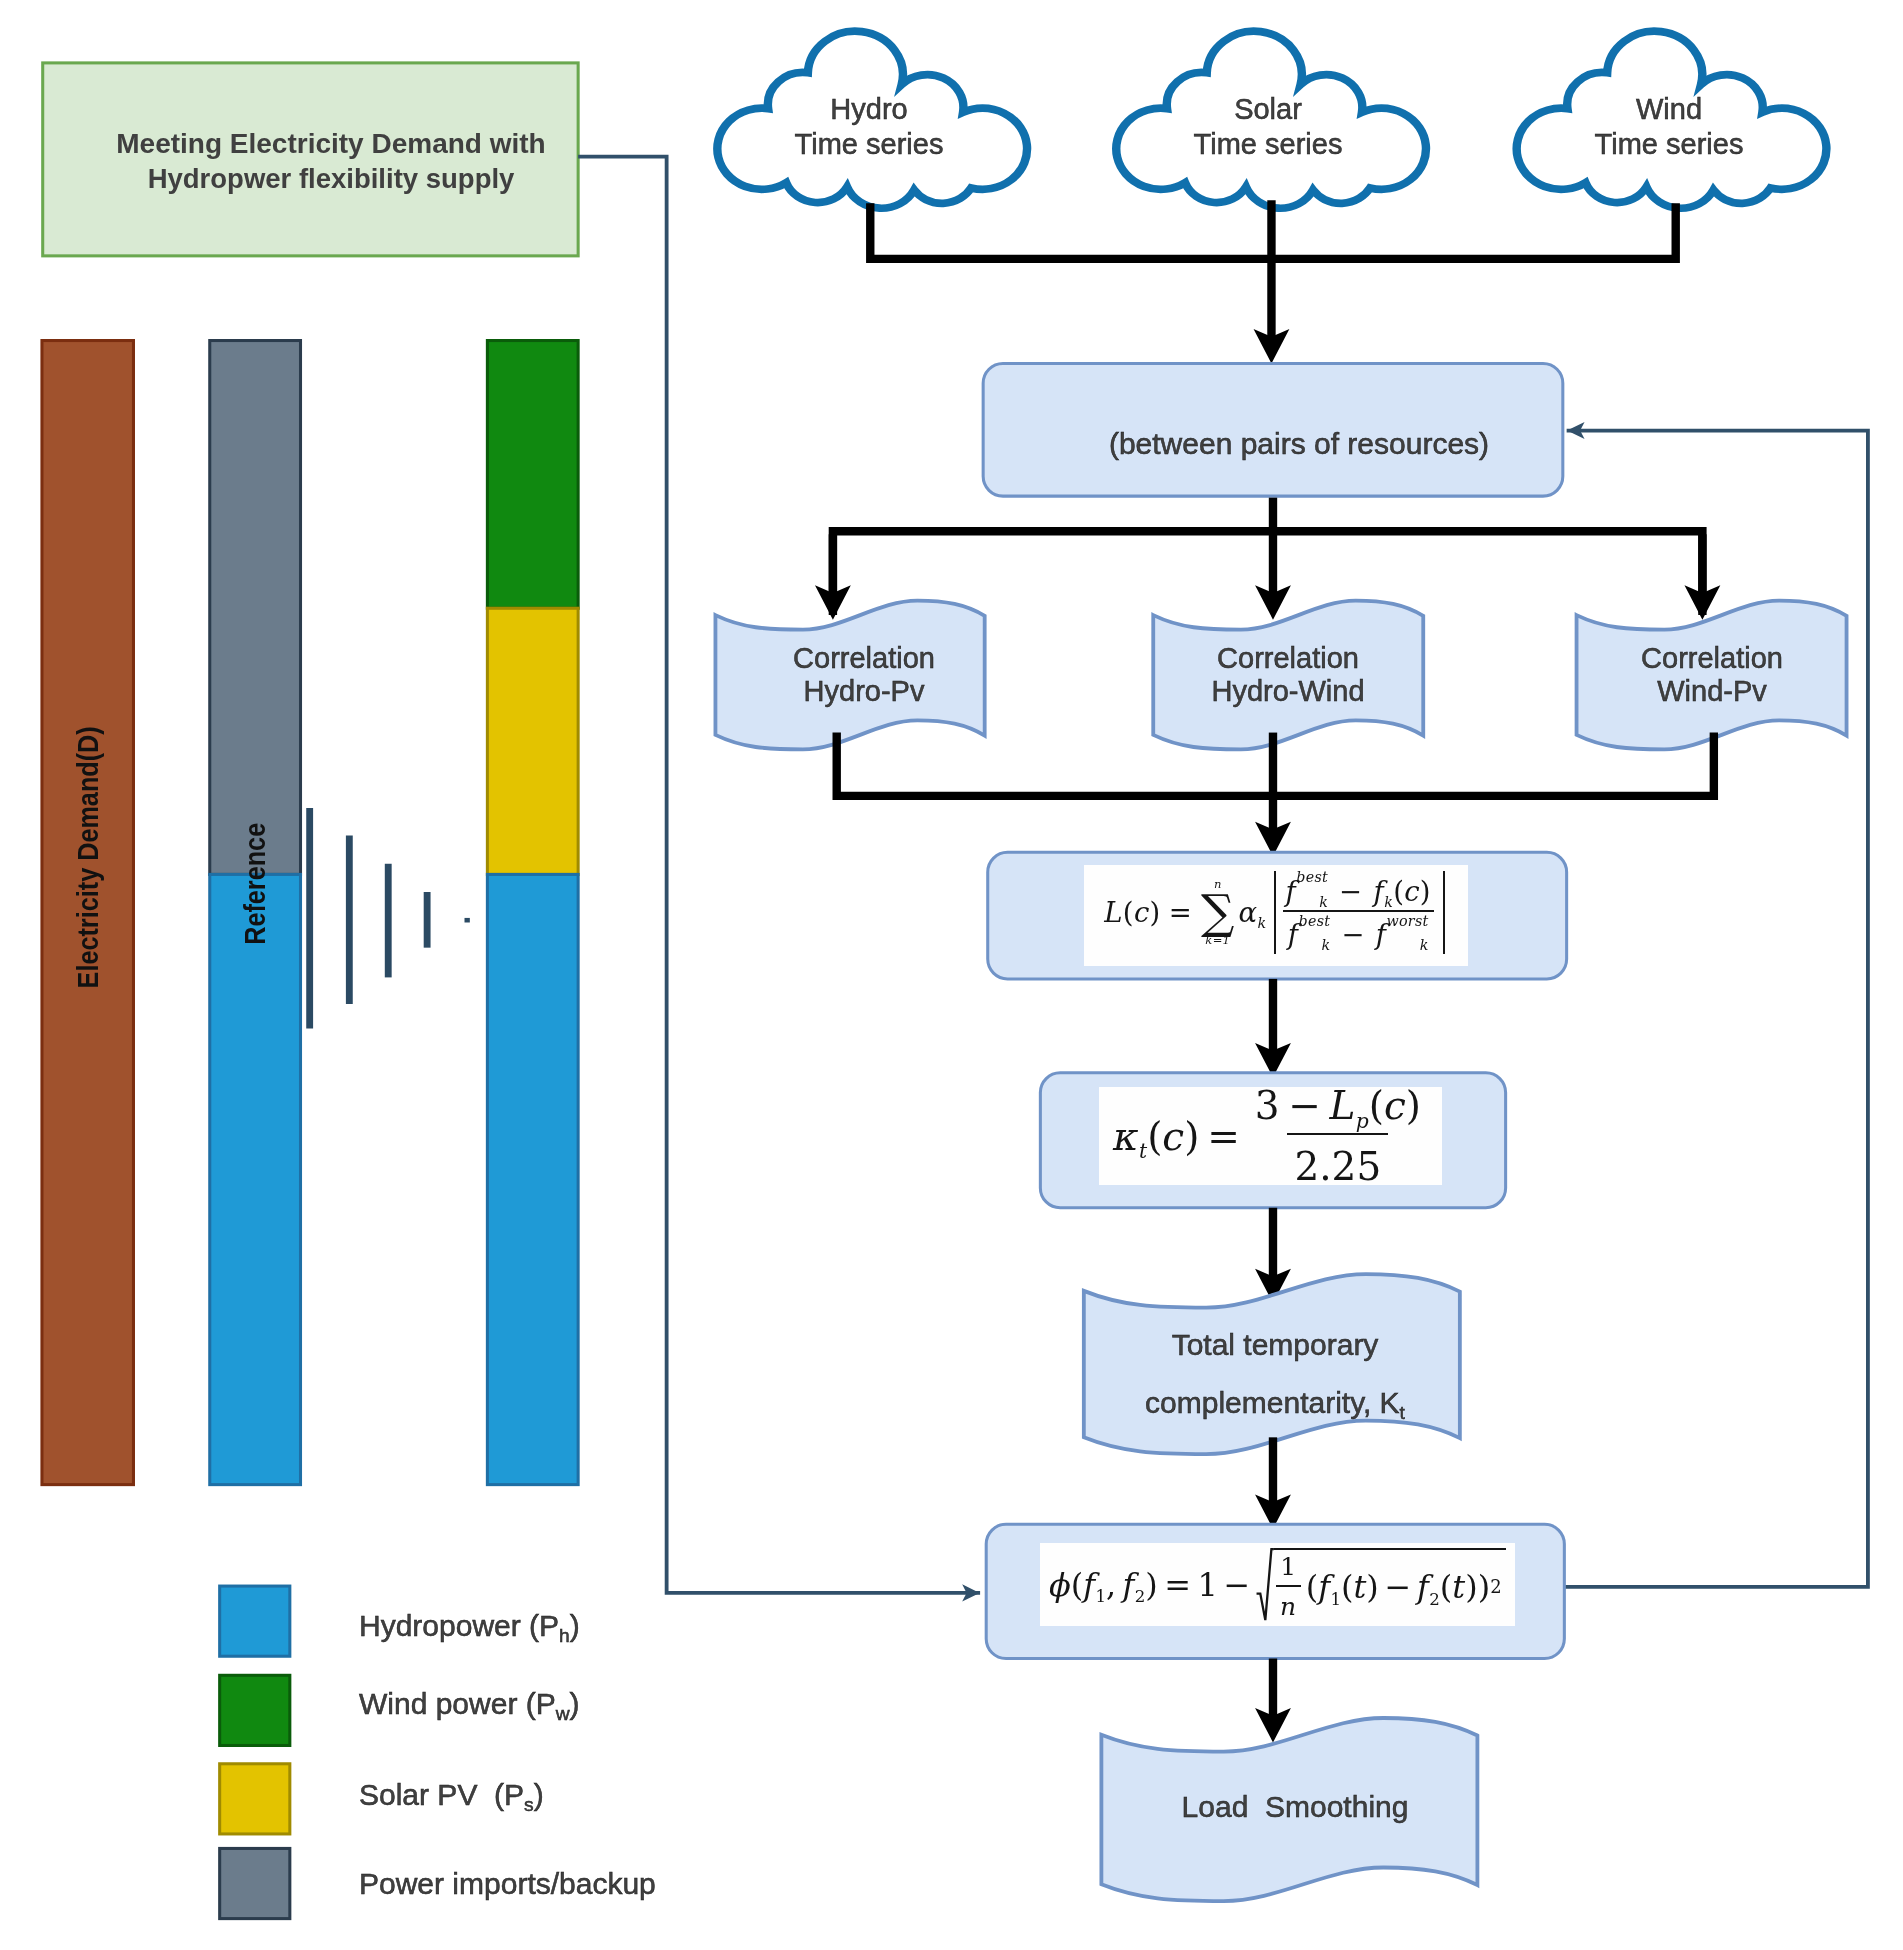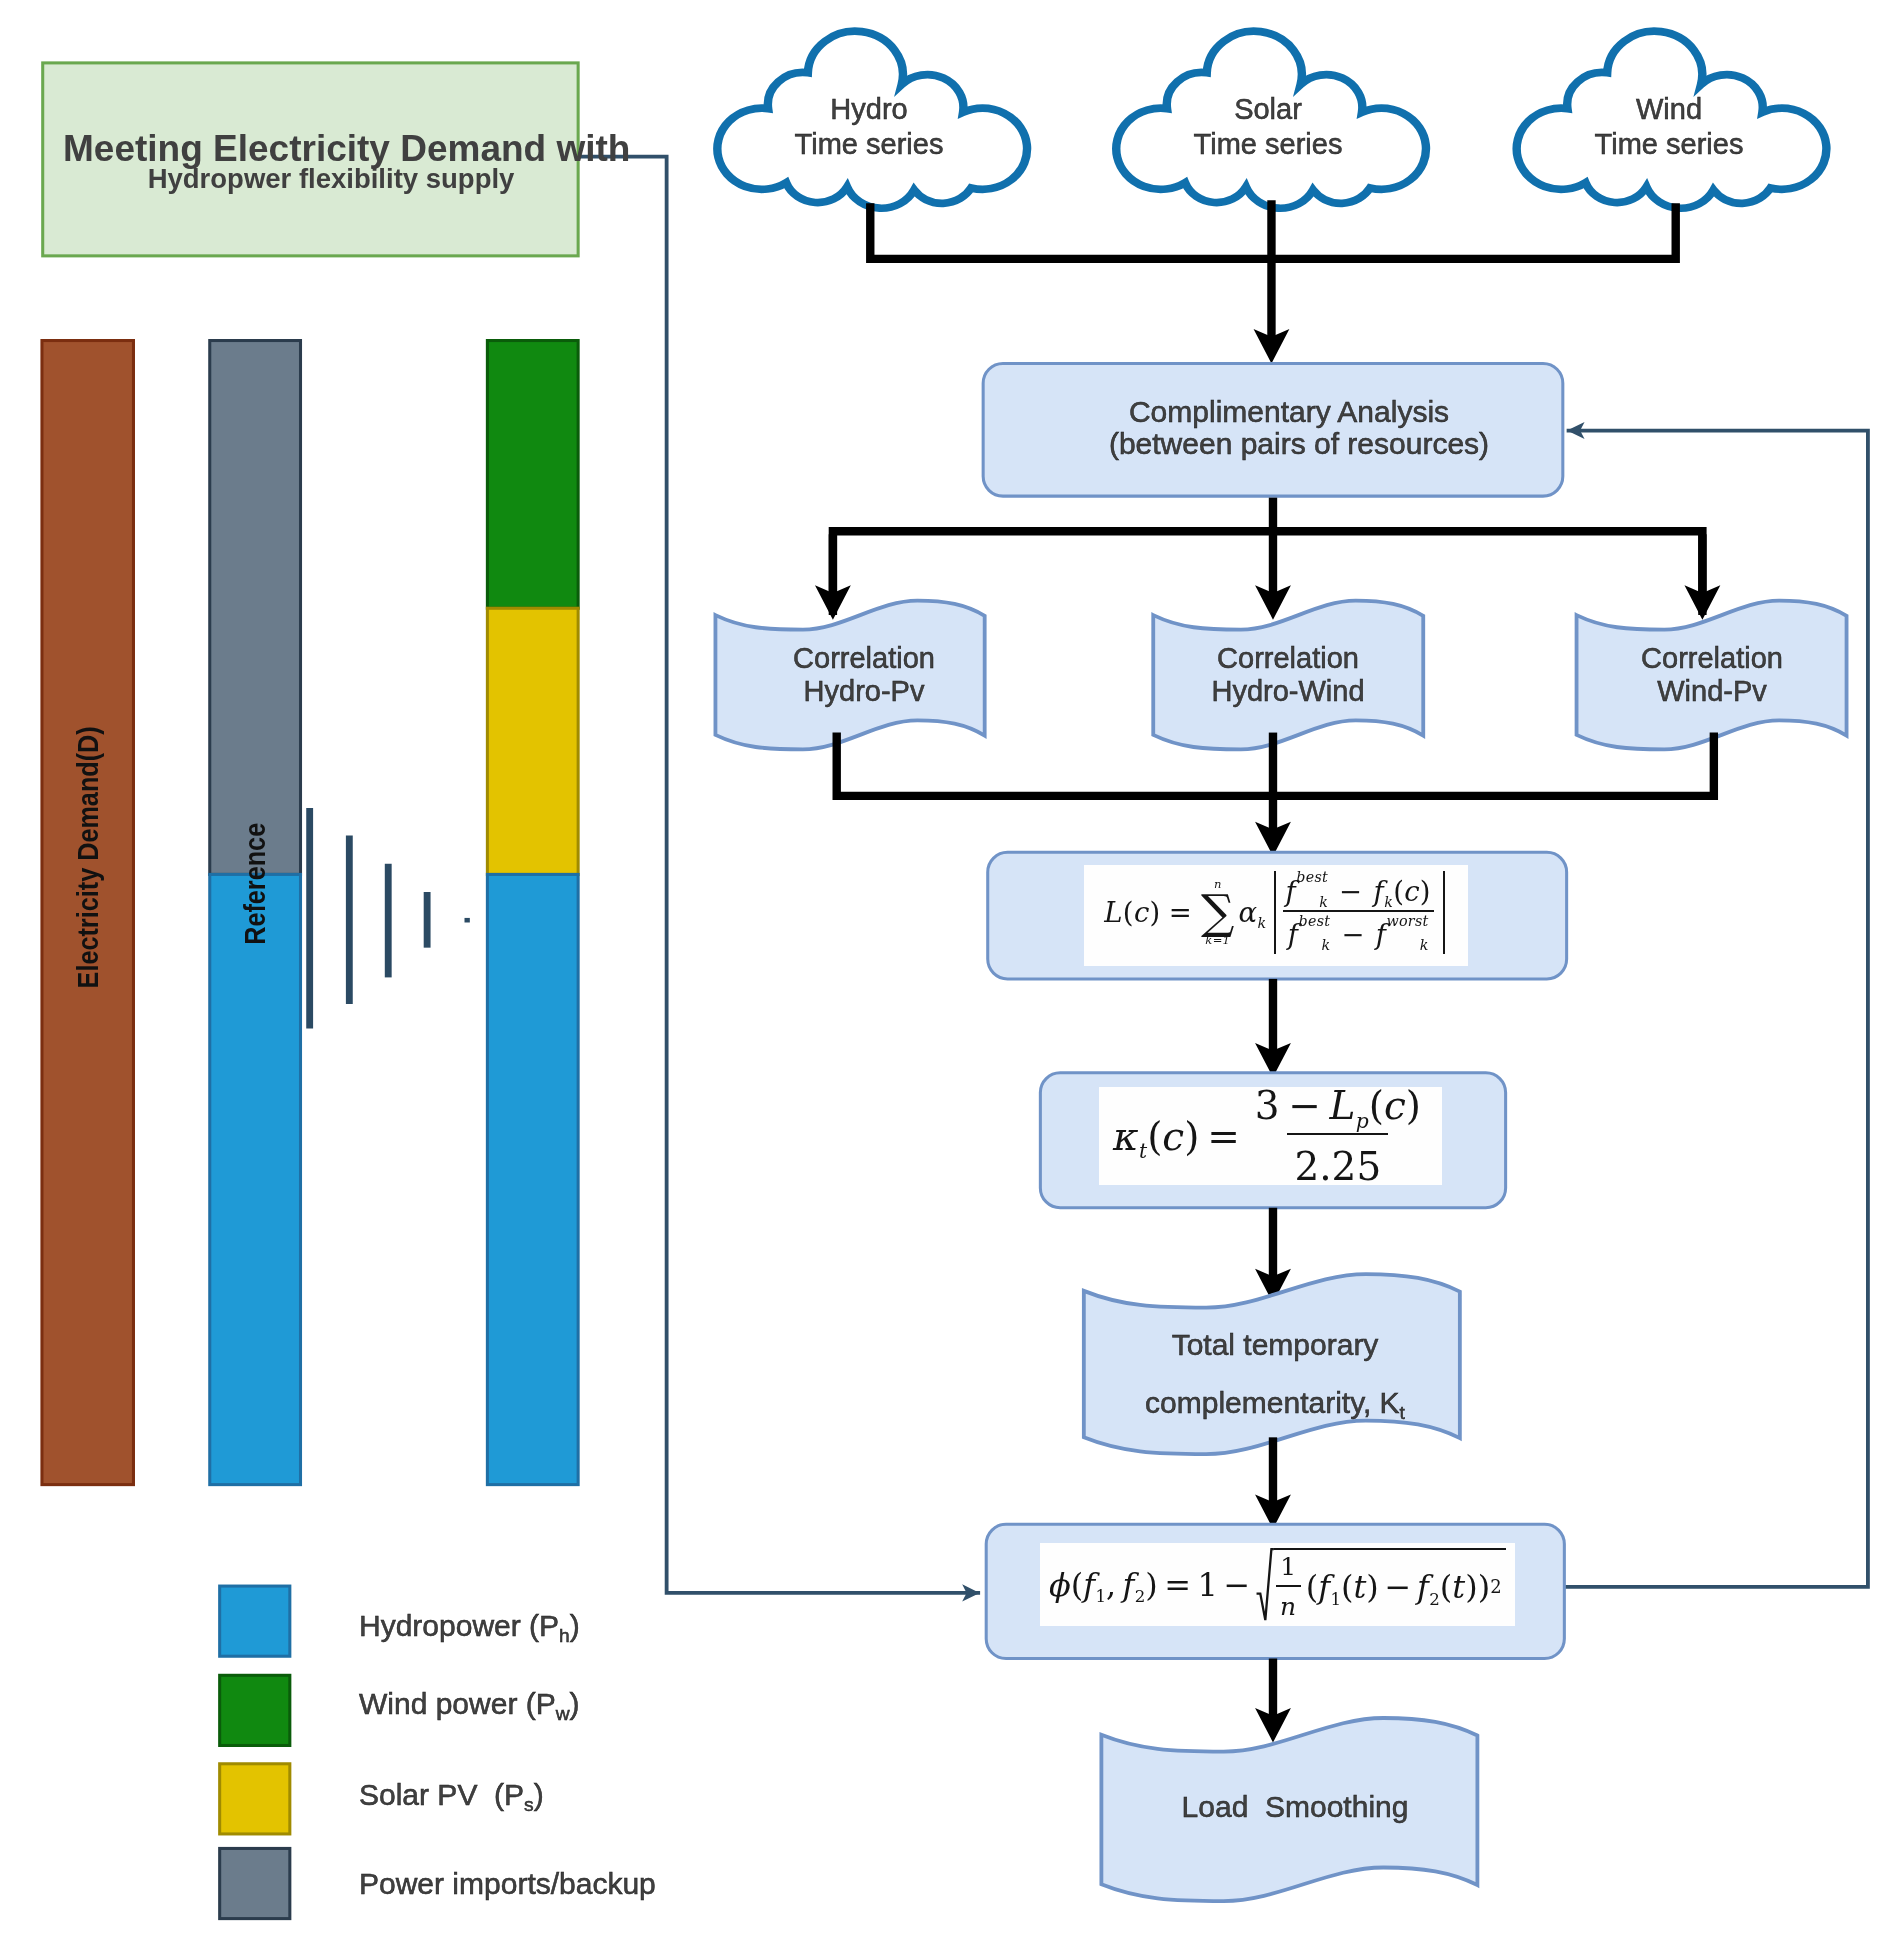--- a/index.html
+++ b/index.html
@@ -150,21 +150,21 @@
   <path fill="#000" stroke="none" d="M1645.5,1959.0 L1669.0,2004.0 L1692.5,1959.0 L1669.0,1968.9 Z"></path>
 
   <rect x="1293" y="1998" width="758" height="176" rx="26" ry="26" fill="#d6e4f7" stroke="#7093c7" stroke-width="4"></rect>
   <path stroke="#000" stroke-width="11" fill="none" d="M1669,2174 L1669,2251"></path>
   <path fill="#000" stroke="none" d="M1645.5,2239.0 L1669.0,2284.0 L1692.5,2239.0 L1669.0,2248.9 Z"></path>
 
   <path fill="#d6e4f7" stroke="#7093c7" stroke-width="5" d="M 1444.0 2274.0 C 1493.3 2293.8 1537.7 2296.0 1604.2 2296.0 C 1675.7 2296.0 1742.3 2252.0 1813.8 2252.0 C 1865.5 2252.0 1902.5 2257.7 1937.0 2275.0 L 1937.0 2471.0 C 1902.5 2453.7 1865.5 2448.0 1813.8 2448.0 C 1742.3 2448.0 1675.7 2492.0 1604.2 2492.0 C 1537.7 2492.0 1493.3 2489.8 1444.0 2470.0 Z"></path>
 
 </svg>
 
-<div class="lbl" style="left:63px;top:130px;width:536px;font-size:37px;font-weight:bold;-webkit-text-stroke:0;">Meeting Electricity Demand with</div>
+<div class="lbl" style="left:63px;top:130px;width:536px;font-size:28px;font-weight:bold;-webkit-text-stroke:0;">Meeting Electricity Demand with</div>
 <div class="lbl" style="left:63px;top:165px;width:536px;font-size:27.5px;font-weight:bold;-webkit-text-stroke:0;">Hydropwer flexibility supply</div>
 
 <div class="vlabel" style="left:42px;top:728px;width:92px;height:259px;">
       <span>Electricity Demand(D)</span>
     </div>
 <div class="vlabel" style="left:210px;top:807px;width:91px;height:153px;">
       <span>Reference</span>
     </div>
 
 <div class="lbl f39" style="left:359px;top:1611px;text-align:left;"><span>Hydropower (P</span><span class="sub">h</span><span>)</span></div>
@@ -172,21 +172,20 @@
 <div class="lbl f39" style="left:359px;top:1780px;text-align:left;"><span>Solar PV  (P</span><span class="sub">s</span><span>)</span></div>
 <div class="lbl f39" style="left:359px;top:1869px;text-align:left;"><span>Power imports/backup</span></div>
 
 <div class="lbl f38" style="left:709px;top:95px;width:320px;">Hydro</div>
 <div class="lbl f38" style="left:709px;top:130px;width:320px;">Time series</div>
 <div class="lbl f38" style="left:1108px;top:95px;width:320px;">Solar</div>
 <div class="lbl f38" style="left:1108px;top:130px;width:320px;">Time series</div>
 <div class="lbl f38" style="left:1509px;top:95px;width:320px;">Wind</div>
 <div class="lbl f38" style="left:1509px;top:130px;width:320px;">Time series</div>
 
-<div class="lbl f39" style="left:999px;top:397px;width:580px;">Complimentary Analysis</div>
 <div class="lbl f39" style="left:1009px;top:429px;width:580px;">(between pairs of resources)</div>
 
 <div class="lbl f38" style="left:729px;top:644px;width:270px;">Correlation</div>
 <div class="lbl f38" style="left:729px;top:677px;width:270px;">Hydro-Pv</div>
 <div class="lbl f38" style="left:1153px;top:644px;width:270px;">Correlation</div>
 <div class="lbl f38" style="left:1153px;top:677px;width:270px;">Hydro-Wind</div>
 <div class="lbl f38" style="left:1577px;top:644px;width:270px;">Correlation</div>
 <div class="lbl f38" style="left:1577px;top:677px;width:270px;">Wind-Pv</div>
 
 <div class="lbl f39" style="left:1087px;top:1330px;width:376px;">Total temporary</div>

